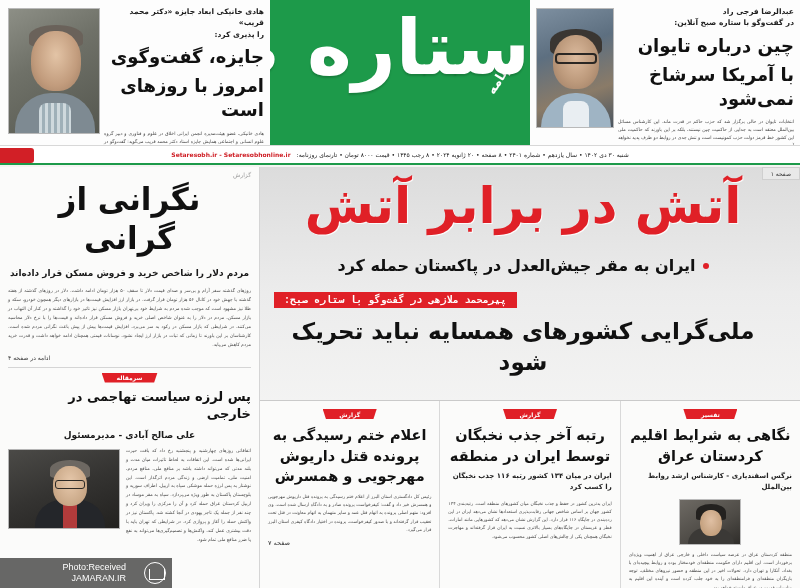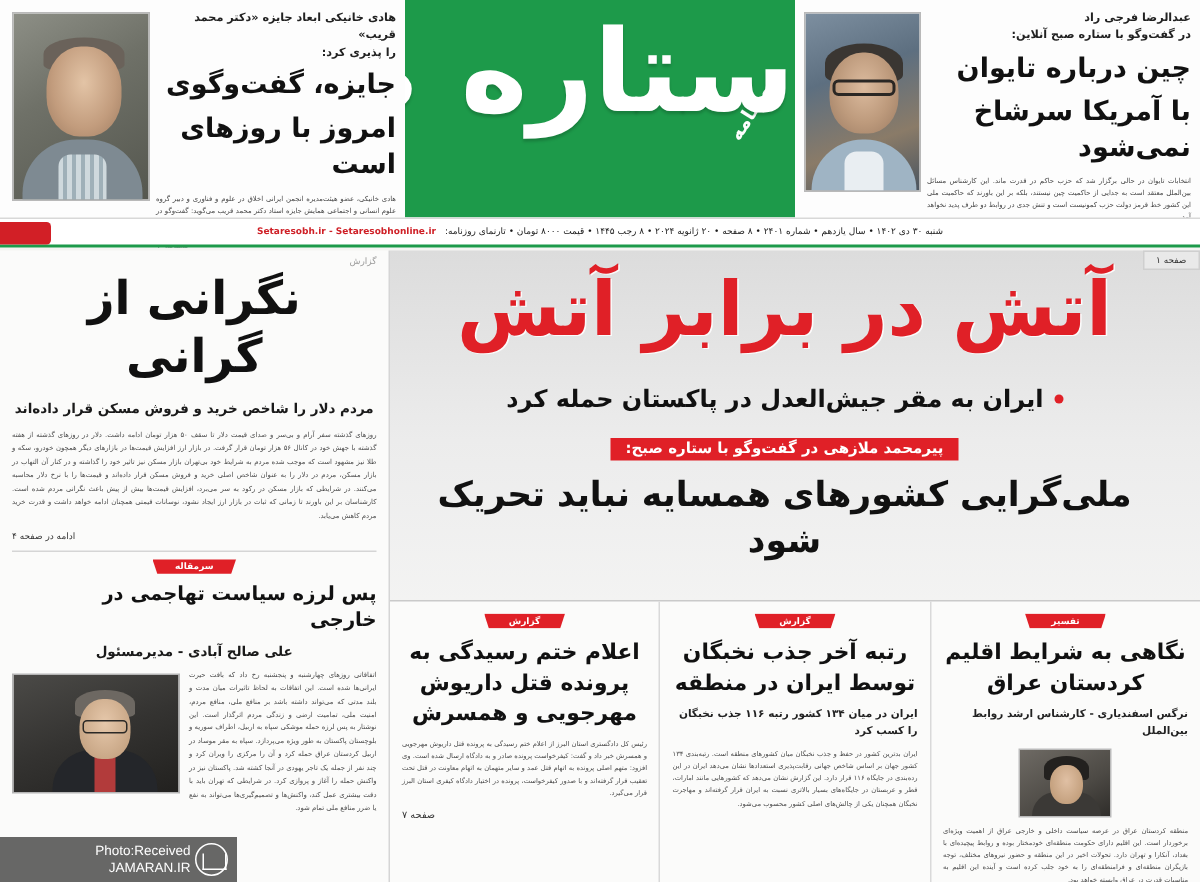--- a/index.html
+++ b/index.html
@@ -96,21 +96,21 @@
   .bullets .b {
     font-size: 16px; font-weight: bold; color: #111; line-height: 1.5; margin: 6px 0;
     display: flex; align-items: center; justify-content: center; gap: 7px;
   }
   .dot { width: 6px; height: 6px; background: #e02027; border-radius: 50%; flex: none; }
 
   .redstrip {
     margin: 8px auto 0 auto; background: #e02027; color: #fff; font-size: 10px; font-weight: bold;
     padding: 2px 10px; display: inline-block; direction: rtl; letter-spacing: .2px;
   }
-  .redwrap { text-align: center; }
+  .redwrap { text-align: left; font-family: Liberation Mono, monospace; }
   .lead-sub {
     margin-top: 8px; text-align: center; direction: rtl;
     font-size: 23px; font-weight: bold; color: #111; line-height: 1.35; letter-spacing: -0.5px;
   }
 
   .pagetag {
     position: absolute; right: 0; top: 0; background: #e9e9e9; border: 1px solid #cfcfcf;
     font-size: 6px; padding: 2px 8px; color: #333; direction: rtl;
   }
 
@@ -163,22 +163,22 @@
   .ed-photo .ef { position:absolute; left:44px; top:16px; width:34px; height:40px;
     background: radial-gradient(ellipse at 50% 40%,#e6c8ab 0%,#bd9a78 100%); border-radius:46% 46% 44% 44%; }
   .ed-photo .eh { position:absolute; left:41px; top:10px; width:40px; height:18px; background:#6d6862; border-radius:50% 50% 14% 14%; }
   .ed-photo .eg { position:absolute; left:46px; top:30px; width:30px; height:9px; border:1.5px solid #2b2926; border-radius:3px; }
   .ed-photo .eb { position:absolute; left:26px; bottom:0; width:70px; height:28px; background:#24262a; border-radius:26px 26px 0 0; }
   .ed-photo .et { position:absolute; left:54px; bottom:0; width:14px; height:26px; background:#b23b3b; }
   .ed-text { font-size: 4.6px; color: #4a4a4a; line-height: 1.95; text-align: justify; }
 
   
   .watermark {
-    position: absolute; left: 0; bottom: 0; height: 30px; width: 158px;
-    background: rgba(70,70,70,.82); display: flex; align-items: center; gap: 3px; padding: 0 6px;
+    position: absolute; left: 0; bottom: 0; height: 30px; width: 172px;
+    background: rgba(70,70,70,.82); display: flex; align-items: center; gap: 18px; padding: 0 6px;
   }
   .wm-logo { width: 22px; height: 22px; border: 1.5px solid #fff; border-radius: 50%; position: relative; flex: none; }
   .wm-logo:after { content: ""; position: absolute; left: 4px; top: 6px; width: 14px; height: 10px;
     border-bottom: 1.5px solid #fff; border-left: 1.5px solid #fff; border-right: 1.5px solid #fff; }
   .wm-txt { color: #fff; font-size: 9px; line-height: 1.25; font-family: "Liberation Sans", sans-serif; }
 </style>
 </head>
 <body>
 
 <div class="page">

